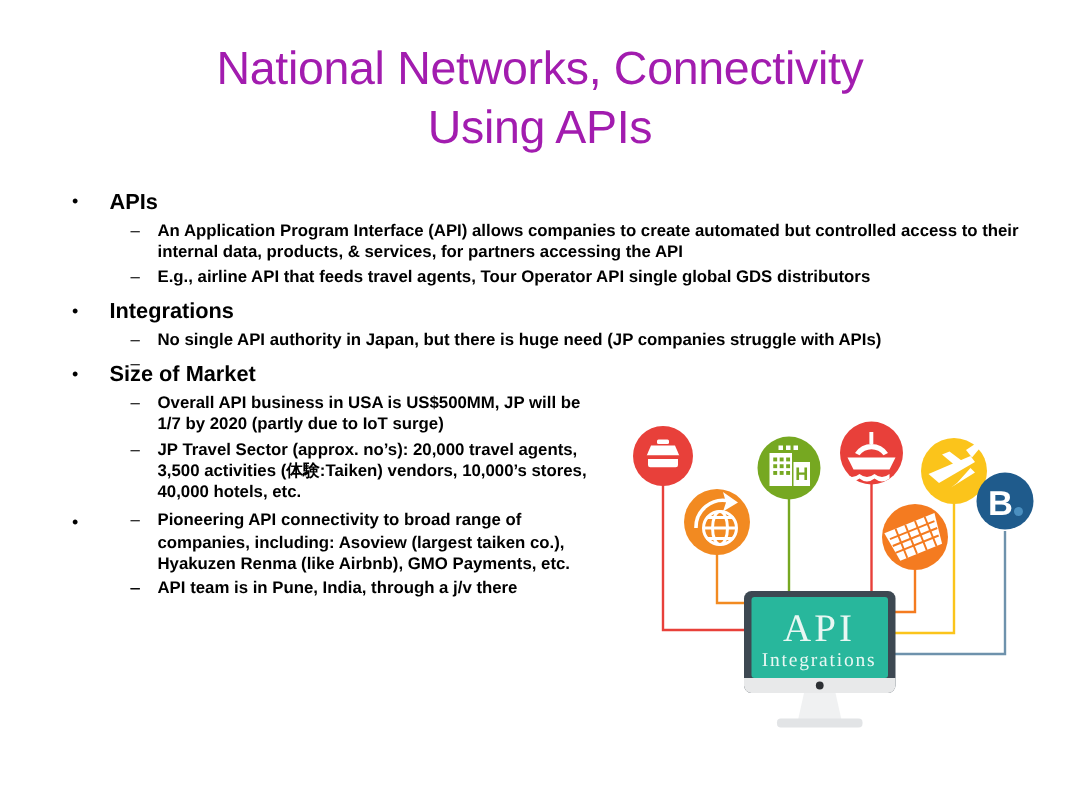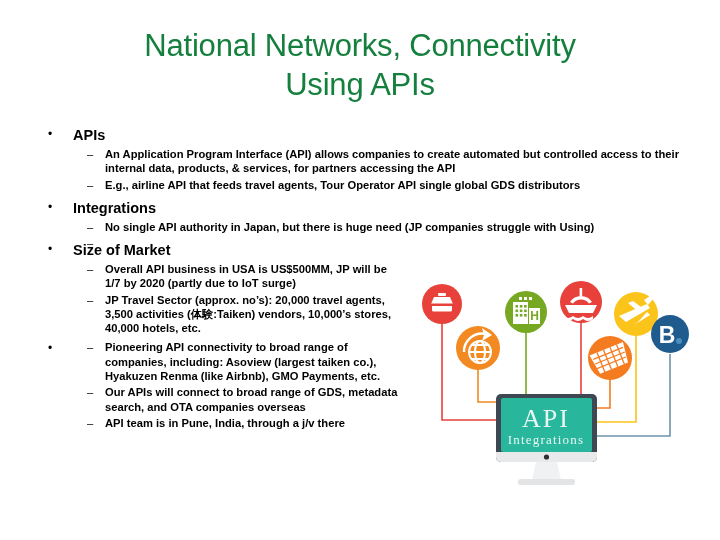--- a/index.html
+++ b/index.html
@@ -21,21 +21,21 @@
   #slide-title {
     position: absolute;
     left: 60px;
     top: 26px;
     width: 600px;
     text-align: center;
     font-size: 31px;
     line-height: 1.26;
     font-weight: 400;
     letter-spacing: -0.2px;
-    color: #15803d;
+    color: #a21caf;
   }
 
   
   #body-content {
     position: absolute;
     left: 0;
     top: 126px;
     width: 720px;
   }
 
@@ -112,21 +112,21 @@
     </div>
   </div>
 
   <div class="group">
     <div class="lvl1">
       <span class="b-mark">•</span>
       <span>Integrations</span>
     </div>
     <div class="lvl2 wide">
       <span class="d-mark">–</span>
-      <span>No single API authority in Japan, but there is huge need (JP companies struggle with Using)</span>
+      <span>No single API authority in Japan, but there is huge need (JP companies struggle with APIs)</span>
     </div>
     <div class="lvl2 wide">
       <span class="d-mark">–</span>
     </div>
   </div>
 
   <div class="group tight">
     <div class="lvl1">
       <span class="b-mark">•</span>
       <span>Size of Market</span>
@@ -144,21 +144,20 @@
   <div class="group">
     <div class="lvl1">
       <span class="b-mark">•</span>
     </div>
     <div class="lvl2 narrow">
       <span class="d-mark">–</span>
       <span>Pioneering API connectivity to broad range of companies, including: Asoview (largest taiken co.), Hyakuzen Renma (like Airbnb), GMO Payments, etc.</span>
     </div>
     <div class="lvl2 narrow">
       <span class="d-mark">–</span>
-      <span>Our APIs will connect to broad range of GDS, metadata search, and OTA companies overseas</span>
     </div>
     <div class="lvl2 narrow">
       <span class="d-mark">–</span>
       <span>API team is in Pune, India, through a j/v there</span>
     </div>
   </div>
 
 </div>
 
 <div id="api-illustration">

